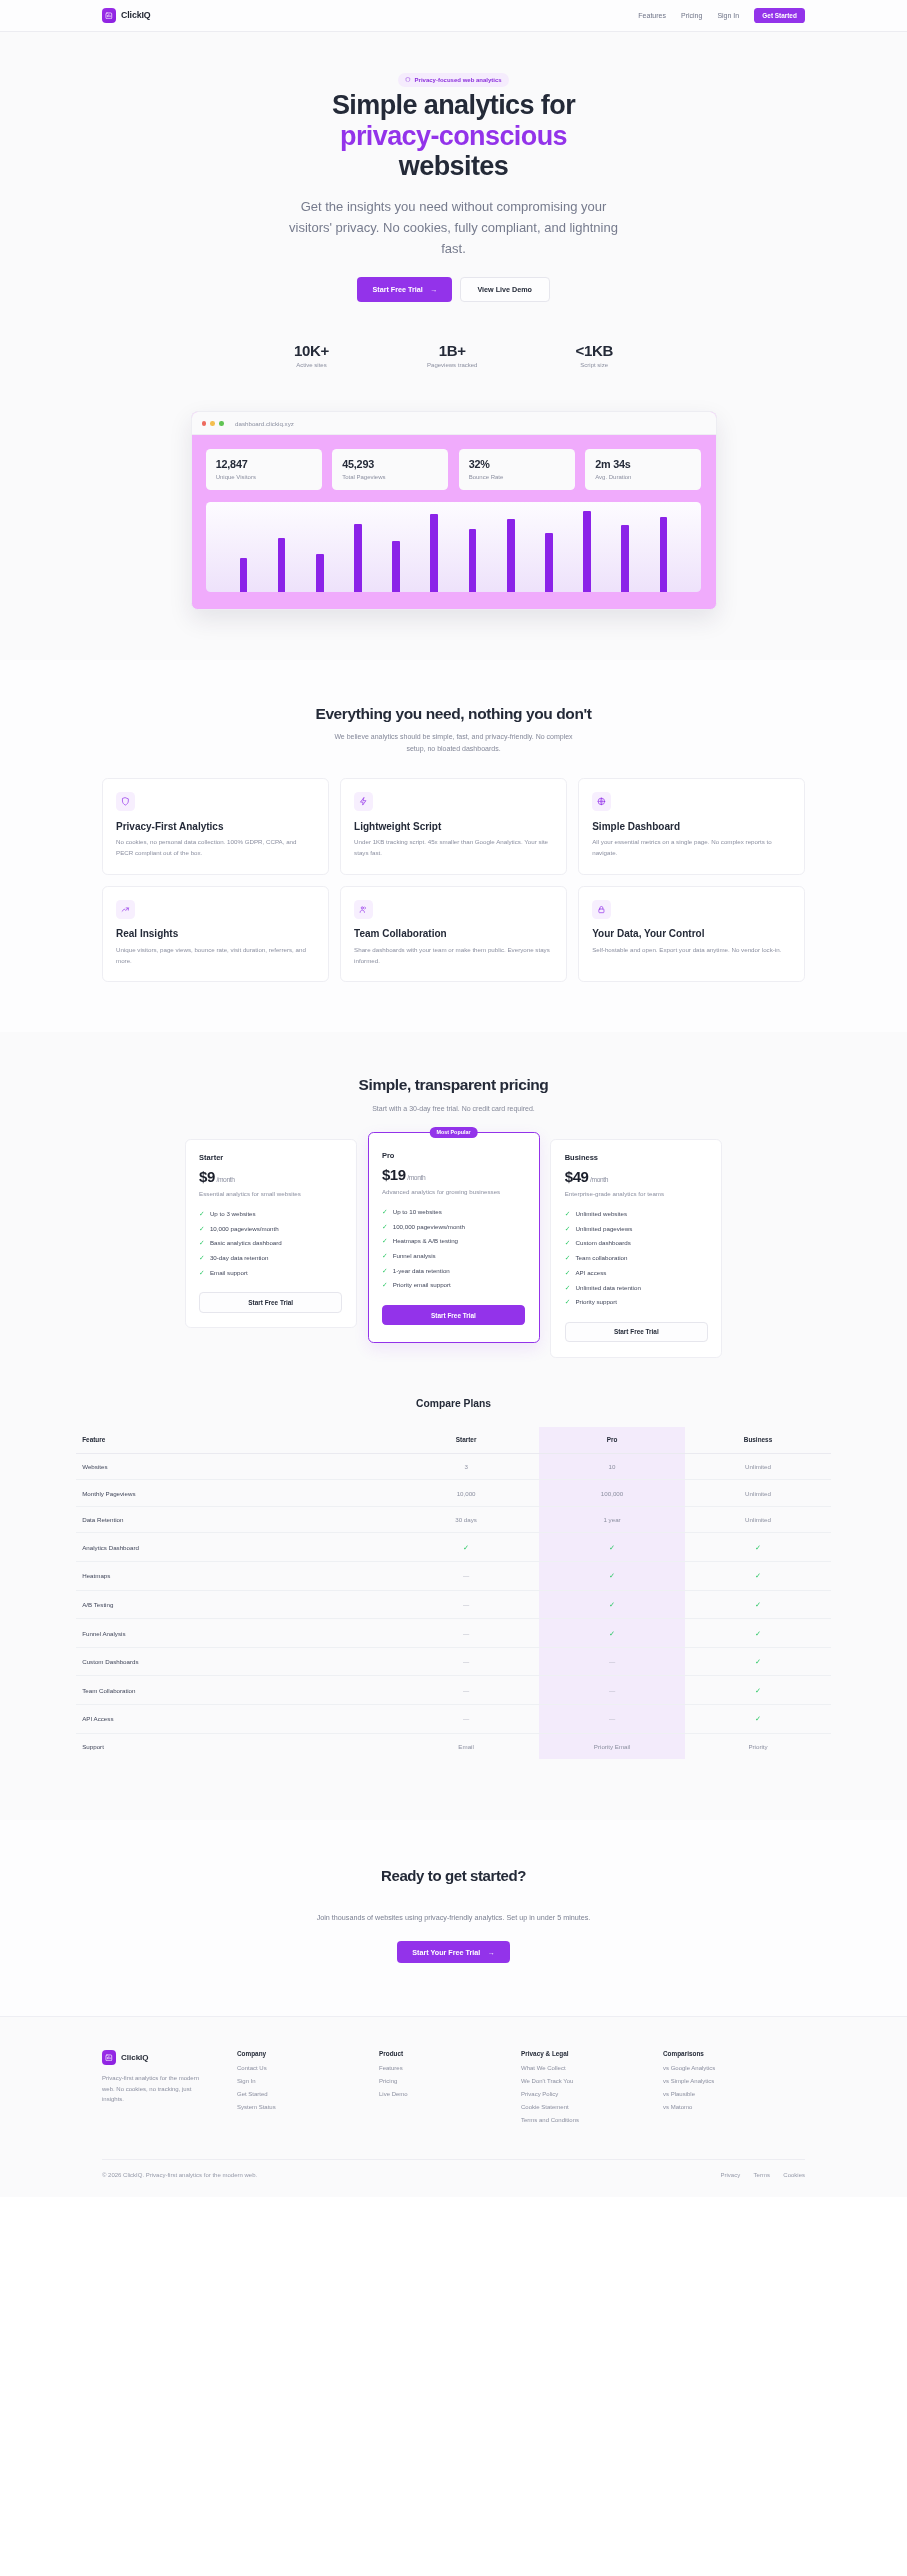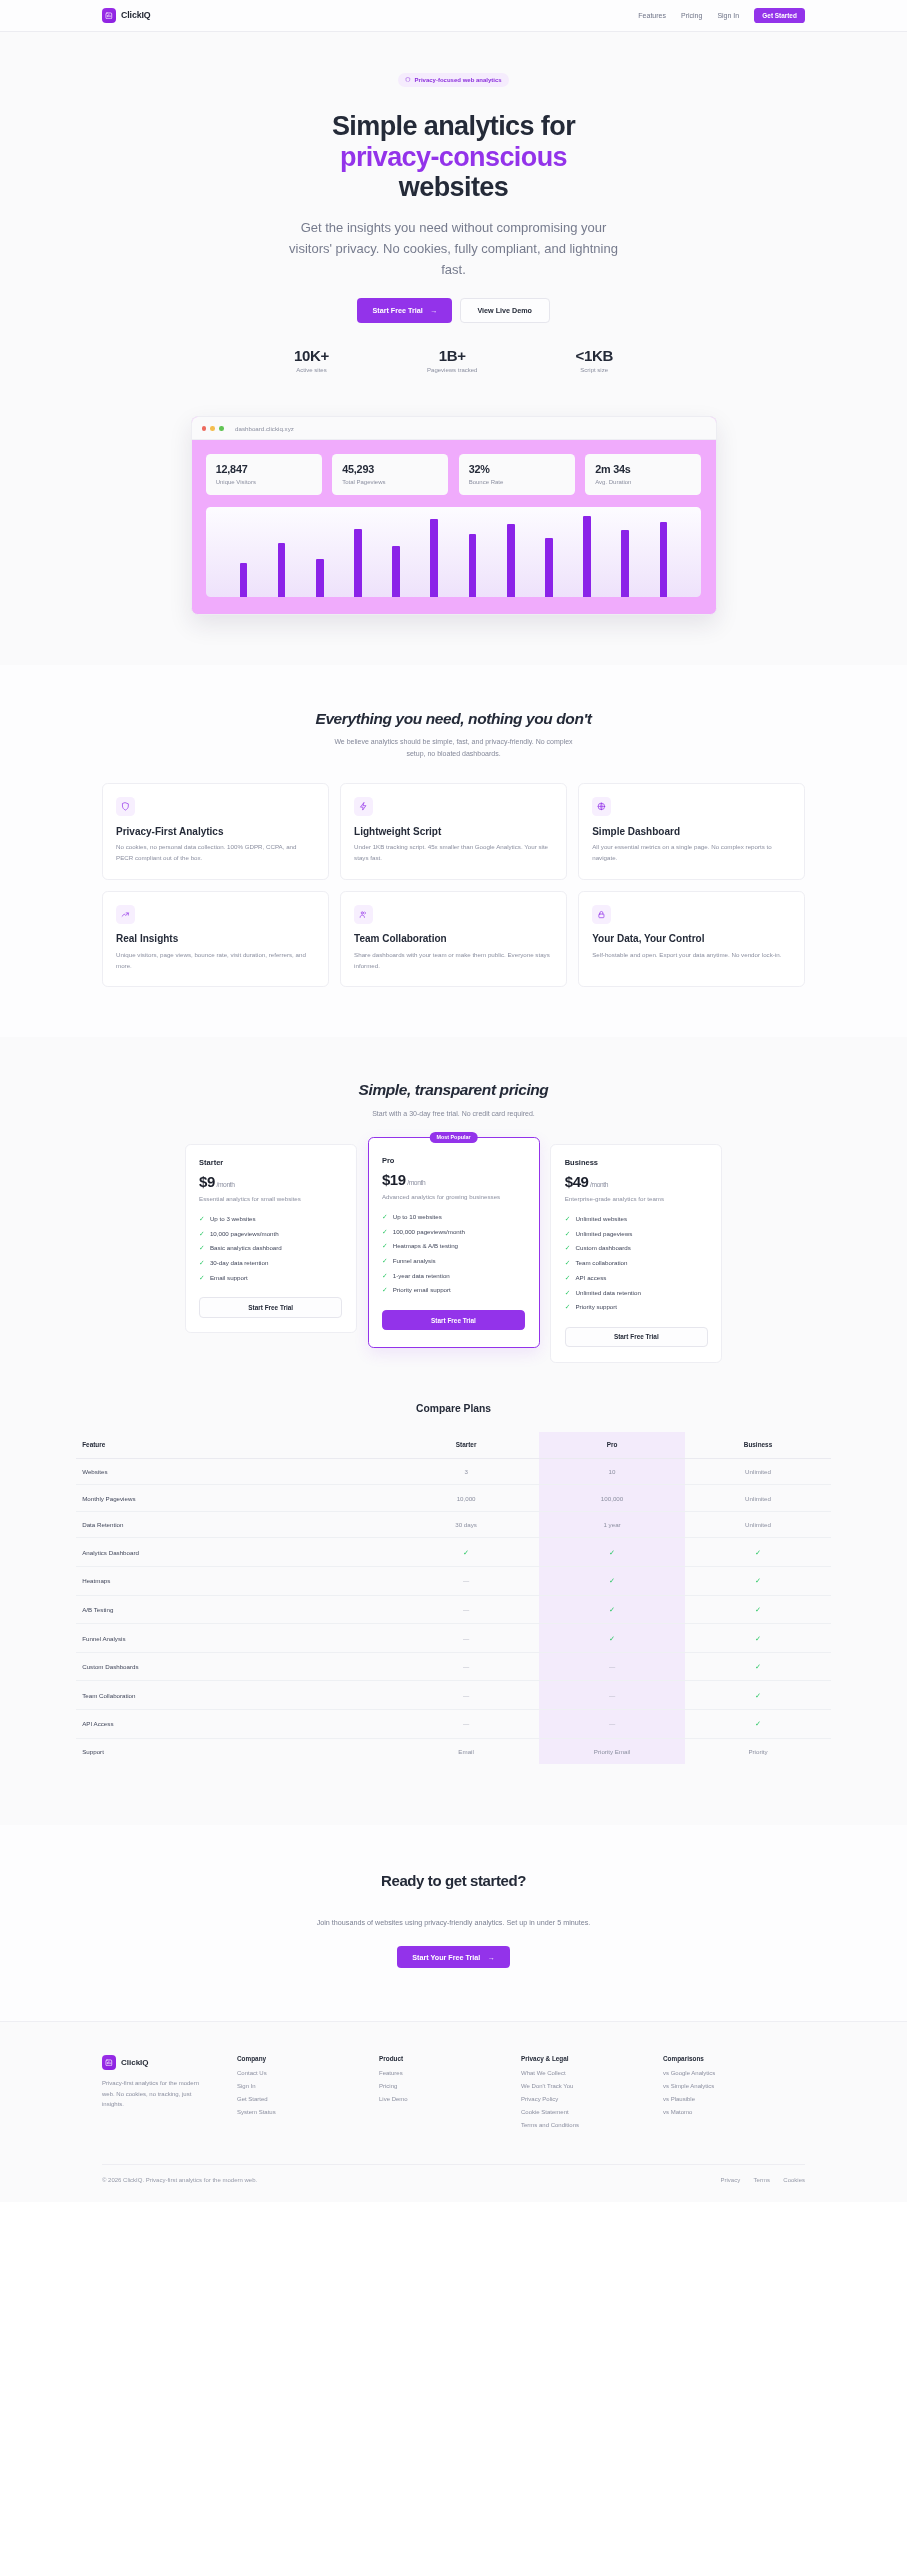--- a/index.html
+++ b/index.html
@@ -34,41 +34,41 @@
   }
 
   
   .hero { background:#fafafb; padding:41px 0 0; text-align:center; }
   .pill {
     display:inline-flex; align-items:center; gap:3.6px;
     background:#f5ecfd; color:#8b2fdc; font-size:6px; font-weight:600;
     padding:3.6px 7.7px; border-radius:515px;
   }
   .hero h1 {
-    margin-top:24px; font-size:27px; line-height:1.14; font-weight:700;
+    margin-top:3px; font-size:27px; line-height:1.14; font-weight:700;
     color:#242a38; letter-spacing:-0.6px;
   }
   .hero h1 .accent { color:#9333ea; display:block; }
   .hero p.sub {
     margin:14px auto 0; max-width:330px; font-size:13px; line-height:1.62;
     color:#767b8d;
   }
   .hero-btns { margin-top:18px; display:flex; justify-content:center; gap:7.7px; }
   .btn-primary {
     background:#9333ea; color:#fff; font-size:7.2px; font-weight:600;
     padding:6.7px 15px; border-radius:4.1px; border:none; cursor:pointer;
     display:inline-flex; align-items:center; gap:7.2px;
     font-family:"Liberation Sans", sans-serif;
   }
   .btn-outline {
     background:#fdfdfe; color:#242a38; font-size:7.2px; font-weight:600;
     padding:6.7px 16.5px; border-radius:4.1px; border:0.5px solid #e6e6ed; cursor:pointer;
     font-family:"Liberation Sans", sans-serif;
   }
-  .stats { margin-top:24px; display:flex; justify-content:center; gap:98px; padding-bottom:43px; }
+  .stats { margin-top:40px; display:flex; justify-content:center; gap:98px; padding-bottom:43px; }
   .stat { text-align:center; }
   .stat-v { font-size:15px; font-weight:700; color:#242a38; letter-spacing:-0.3px; }
   .stat-l { margin-top:3.6px; font-size:6px; color:#8b8fa0; }
 
   
   .mock-wrap { background:#fafafb; padding:0 0 50px; display:flex; justify-content:center; }
   .mock {
     width:526px; background:#f0abfc; border:0.5px solid #ededf2; border-radius:6.7px;
     box-shadow:0 9.3px 23px rgba(40,30,70,.10); overflow:hidden;
   }
@@ -87,21 +87,21 @@
     margin-top:11.3px; height:90px; border-radius:4.6px;
     background:linear-gradient(180deg,#fdfcff 0%,#eee2fb 100%);
     display:flex; align-items:flex-end; justify-content:space-around;
     padding:0 18.5px;
   }
   .bar { width:7.7px; background:#8b23e8; border-radius:1px 1px 0 0; }
 
   
   .features { background:#fdfdfe; padding:45px 102px 50px; }
   .sec-h { text-align:center; }
-  .sec-h h2 { font-size:15.5px; font-weight:700; color:#242a38; letter-spacing:-0.4px;font-style:italic; }
+  .sec-h h2 { font-size:15.5px; font-weight:700; color:#242a38; letter-spacing:-0.4px; }
   .sec-h p { margin:8.2px auto 0; max-width:242px; font-size:7px; line-height:1.65; color:#848899; }
   .fgrid { margin-top:24px; display:grid; grid-template-columns:repeat(3,1fr); gap:11.3px; }
   .fcard {
     background:#fff; border:0.5px solid #eeeef3; border-radius:5.7px;
     padding:13px 13px 15px; min-height:76px;
   }
   .ficon {
     width:18.5px; height:18.5px; border-radius:4.6px; background:#f7effe;
     display:flex; align-items:center; justify-content:center;
   }

